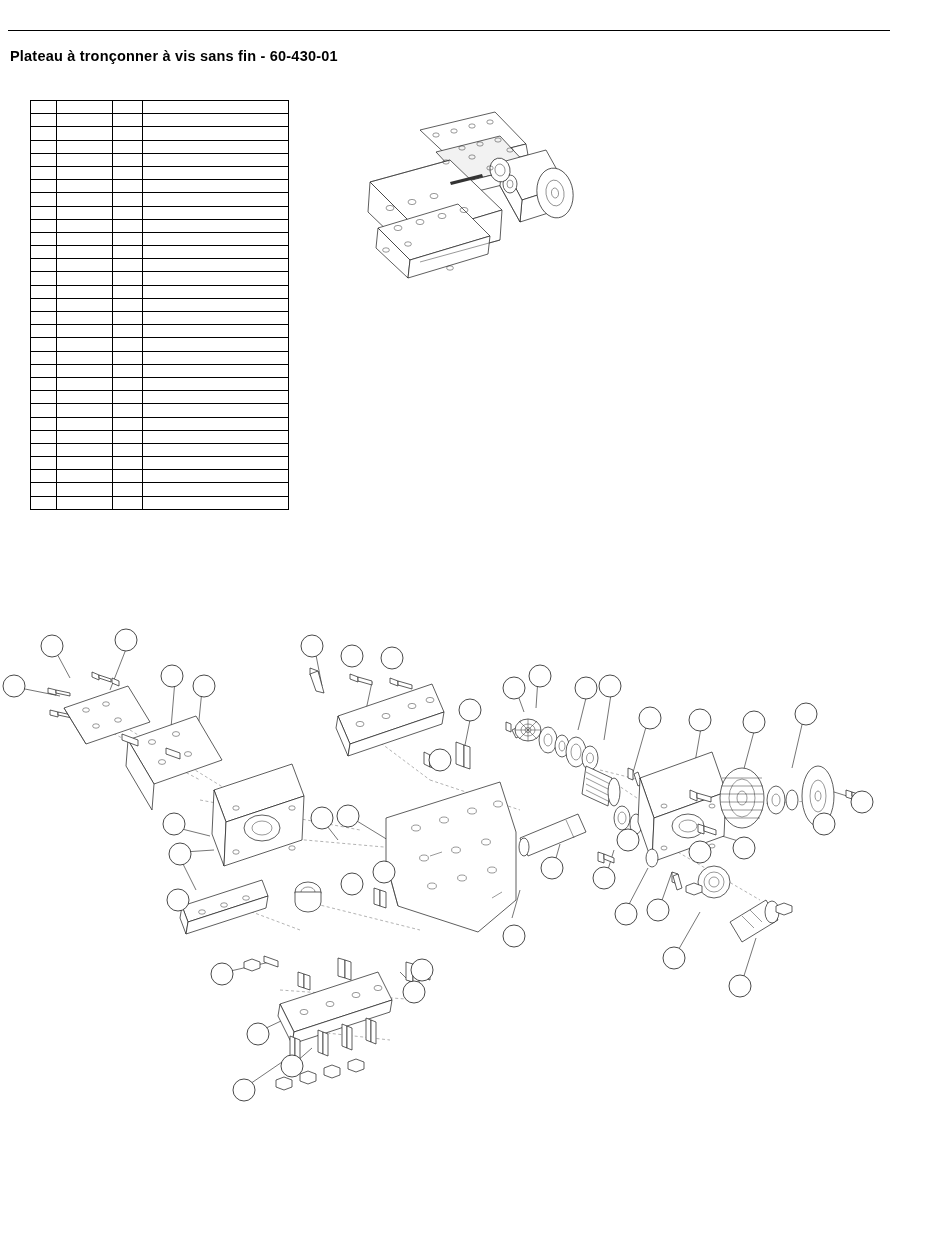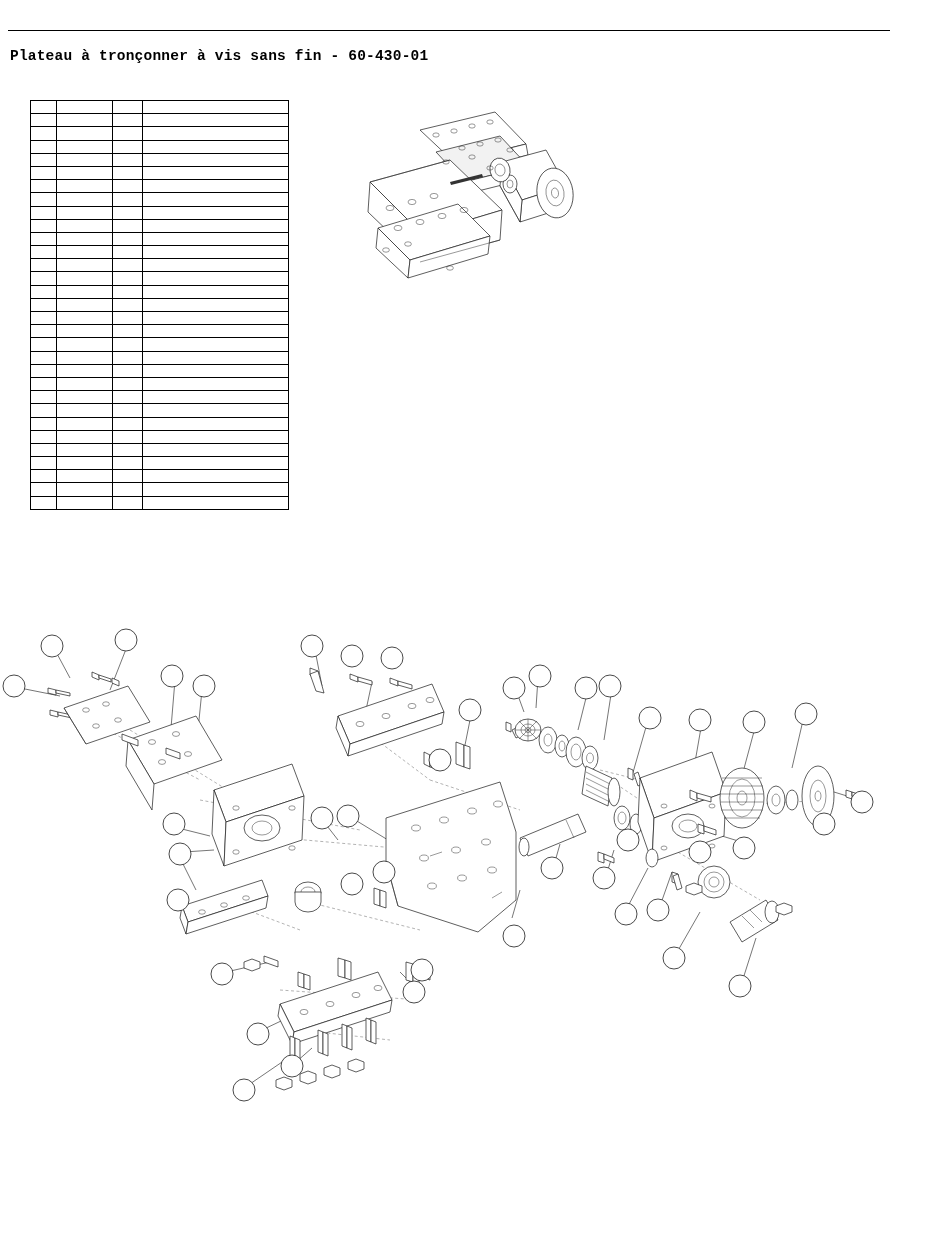--- a/index.html
+++ b/index.html
@@ -13,21 +13,20 @@
     height: 1241px;
     position: relative;
     font-family: "Liberation Sans", sans-serif;
     color: #000000;
     overflow: hidden;
   }
   .page {
     position: relative;
     width: 950px;
     height: 1241px;
-    font-family: Liberation Mono, monospace;
   }
   .top-rule {
     position: absolute;
     left: 8px;
     top: 30px;
     width: 882px;
     height: 1px;
     background: #000000;
   }
   .page-title {

